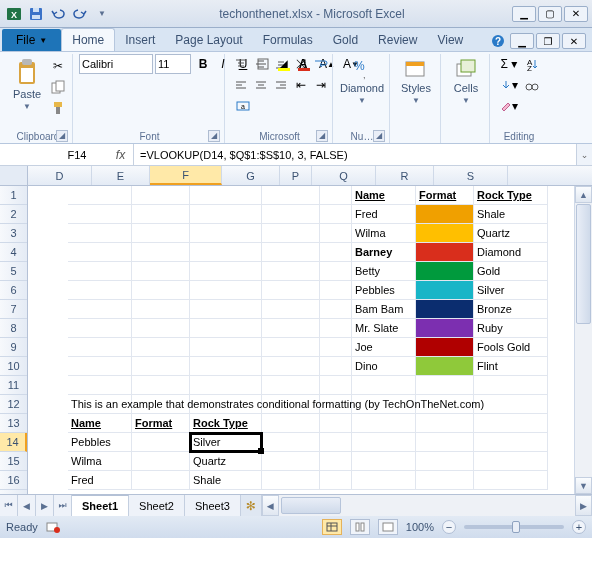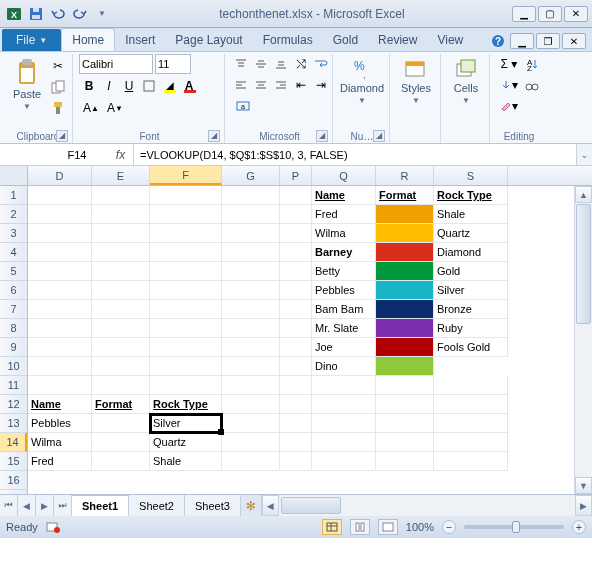--- a/index.html
+++ b/index.html
@@ -8,21 +8,21 @@
 
 .titlebar { height: 28px; background: linear-gradient(#e8edf4, #d6e0ee); display: flex; align-items: center; border-bottom: 1px solid #9bafca; }
 .qat { display: flex; gap: 2px; padding: 0 4px; align-items: center; }
 .qat-btn { width: 20px; height: 20px; display: flex; align-items: center; justify-content: center; border-radius: 2px; font-size: 14px; }
 .title-text { flex: 1; text-align: center; font-size: 12px; color: #4a6283; }
 .winctrl { display: flex; gap: 2px; padding: 0 4px; }
 .winctrl-btn { width: 24px; height: 16px; border: 1px solid #9bafca; background: #eef3fa; display: flex; align-items: center; justify-content: center; font-size: 10px; border-radius: 2px; }
 
 
 .menutabs { height: 24px; background: #d9e5f3; display: flex; align-items: flex-end; padding-left: 2px; border-bottom: 1px solid #b6c7de; }
-.file-tab { background: #1e74b8; color: #e5e5e5; padding: 4px 14px; font-size: 12px; border-radius: 2px 2px 0 0; display: flex; align-items: center; gap: 4px; }
+.file-tab { background: #1e74b8; color: #000000; padding: 4px 14px; font-size: 12px; border-radius: 2px 2px 0 0; display: flex; align-items: center; gap: 4px; }
 .menu-tab { padding: 4px 10px; font-size: 12px; color: #3b5272; cursor: default; }
 .menu-tab.active { background: #f4f8fd; border: 1px solid #b6c7de; border-bottom: none; border-radius: 3px 3px 0 0; }
 .help-cluster { margin-left: auto; display: flex; gap: 2px; padding: 0 6px; align-items: center; }
 
 
 .ribbon { height: 92px; background: #f4f8fd; border-bottom: 1px solid #b6c7de; display: flex; padding: 2px 4px 0 4px; gap: 2px; }
 .rgroup { border-right: 1px solid #d2ddec; padding: 0 4px; display: flex; flex-direction: column; }
 .rgroup-body { flex: 1; display: flex; align-items: flex-start; gap: 2px; }
 .rgroup-label { font-size: 10px; color: #5b7092; text-align: center; padding: 1px 0; position: relative; }
 .dlg-launcher { position: absolute; right: 0; bottom: 1px; width: 12px; height: 12px; border: 1px solid #aebcd1; font-size: 8px; line-height: 10px; color: #5b7092; background: #e9eef7; }
@@ -49,21 +49,21 @@
 
 .grid-area { position: relative; height: 328px; display: flex; flex-direction: column; }
 .col-headers { display: flex; height: 20px; background: linear-gradient(#f7f9fc, #e4ebf5); border-bottom: 1px solid #b4c1d6; }
 .corner { width: 28px; border-right: 1px solid #b4c1d6; background: #e4ebf5; }
 .ch { border-right: 1px solid #cfd9e8; font-size: 11px; color: #3b5272; display: flex; align-items: center; justify-content: center; }
 .ch.active { background: #ffe9a8; border-bottom: 2px solid #f0a020; }
 .grid-body { flex: 1; display: flex; overflow: hidden; }
 .row-headers { width: 28px; display: flex; flex-direction: column; background: linear-gradient(90deg,#f7f9fc,#e4ebf5); border-right: 1px solid #b4c1d6; }
 .rh { height: 19px; border-bottom: 1px solid #cfd9e8; font-size: 11px; color: #3b5272; display: flex; align-items: center; justify-content: center; }
 .rh.active { background: #ffe9a8; border-right: 2px solid #f0a020; }
-.cells { position: relative; flex: 1; }
+.cells { position: relative; flex: 1; margin-left: 40px; }
 .row { display: flex; height: 19px; }
 .cell { border-right: 1px solid #e1e6ef; border-bottom: 1px solid #e1e6ef; font-size: 11px; padding: 0 3px; display: flex; align-items: center; overflow: visible; white-space: nowrap; position: relative; }
 .cell.bold { font-weight: bold; }
 .cell.underline { text-decoration: underline; }
 .cell.selected { outline: 3px solid #000; outline-offset: -2px; z-index: 5; }
 .fill-handle { position: absolute; right: -3px; bottom: -3px; width: 6px; height: 6px; background: #000; z-index: 6; }
 .vscroll { width: 18px; background: #eef1f6; border-left: 1px solid #cfd9e8; display: flex; flex-direction: column; }
 .scrollbtn { height: 17px; background: linear-gradient(#fafcfe,#e0e7f1); border: 1px solid #c4cfe0; display: flex; align-items: center; justify-content: center; font-size: 9px; color: #5b7092; }
 .thumb-v { flex: 0 0 120px; margin: 1px; background: linear-gradient(90deg,#e9eef7,#cfdaea); border: 1px solid #b6c4da; border-radius: 2px; }
 .track { flex: 1; }
@@ -186,21 +186,21 @@
                 <rect x="5" y="6" width="4" height="7" fill="#888"></rect>
               </svg>
             </span>
           </div>
       </div>
     </div>
     <div class="rgroup-label"><span>Clipboard</span><div class="dlg-launcher">◢</div></div>
   </div>
 
   <div class="rgroup" style="width:150px;">
-    <div class="rgroup-body" style="flex-direction:column;gap:2px;">
+    <div class="rgroup-body" style="flex-direction:row;gap:2px;">
       <div style="display:flex;gap:2px;">
         <input class="font-select" value="Calibri" style="">
         <input class="size-select" value="11" style="">
       </div>
       <div class="bold-row">
         <div class="mini-btn" style="font-weight:bold;">B</div>
         <div class="mini-btn" style="font-style:italic;">I</div>
         <div class="mini-btn" style="text-decoration:underline;">U</div>
         <div class="mini-btn">
             <svg width="12" height="12">
@@ -510,23 +510,34 @@
           <div class="cell" style="width: 74px;">Fools Gold</div>
         </div>
         <div class="row">
           <div class="cell" style="width: 64px;"></div>
           <div class="cell" style="width: 58px;"></div>
           <div class="cell" style="width: 72px;"></div>
           <div class="cell" style="width: 58px;"></div>
           <div class="cell" style="width: 32px;"></div>
           <div class="cell" style="width: 64px;">Dino</div>
           <div class="cell" style="width: 58px; background: rgb(143, 201, 58);"></div>
-        </div>
-        <div class="row">
-          <div class="cell" style="width: 64px;"></div>
+          <div class="cell" style="width: 74px;">Flint</div>
+        </div>
+        <div class="row">
+          <div class="cell" style="width: 64px;"></div>
+          <div class="cell" style="width: 58px;"></div>
+          <div class="cell" style="width: 72px;"></div>
+          <div class="cell" style="width: 58px;"></div>
+          <div class="cell" style="width: 32px;"></div>
+          <div class="cell" style="width: 64px;"></div>
+          <div class="cell" style="width: 58px;"></div>
+          <div class="cell" style="width: 74px;"></div>
+        </div>
+        <div class="row">
+          <div class="cell" style="width: 64px; overflow: visible; z-index: 2;">This is an example that demonstrates conditional formatting (by TechOnTheNet.com)</div>
           <div class="cell" style="width: 58px;"></div>
           <div class="cell" style="width: 72px;"></div>
           <div class="cell" style="width: 58px;"></div>
           <div class="cell" style="width: 32px;"></div>
           <div class="cell" style="width: 64px;"></div>
           <div class="cell" style="width: 58px;"></div>
           <div class="cell" style="width: 74px;"></div>
         </div>
         <div class="row">
           <div class="cell bold underline" style="width: 64px;">Name</div>

